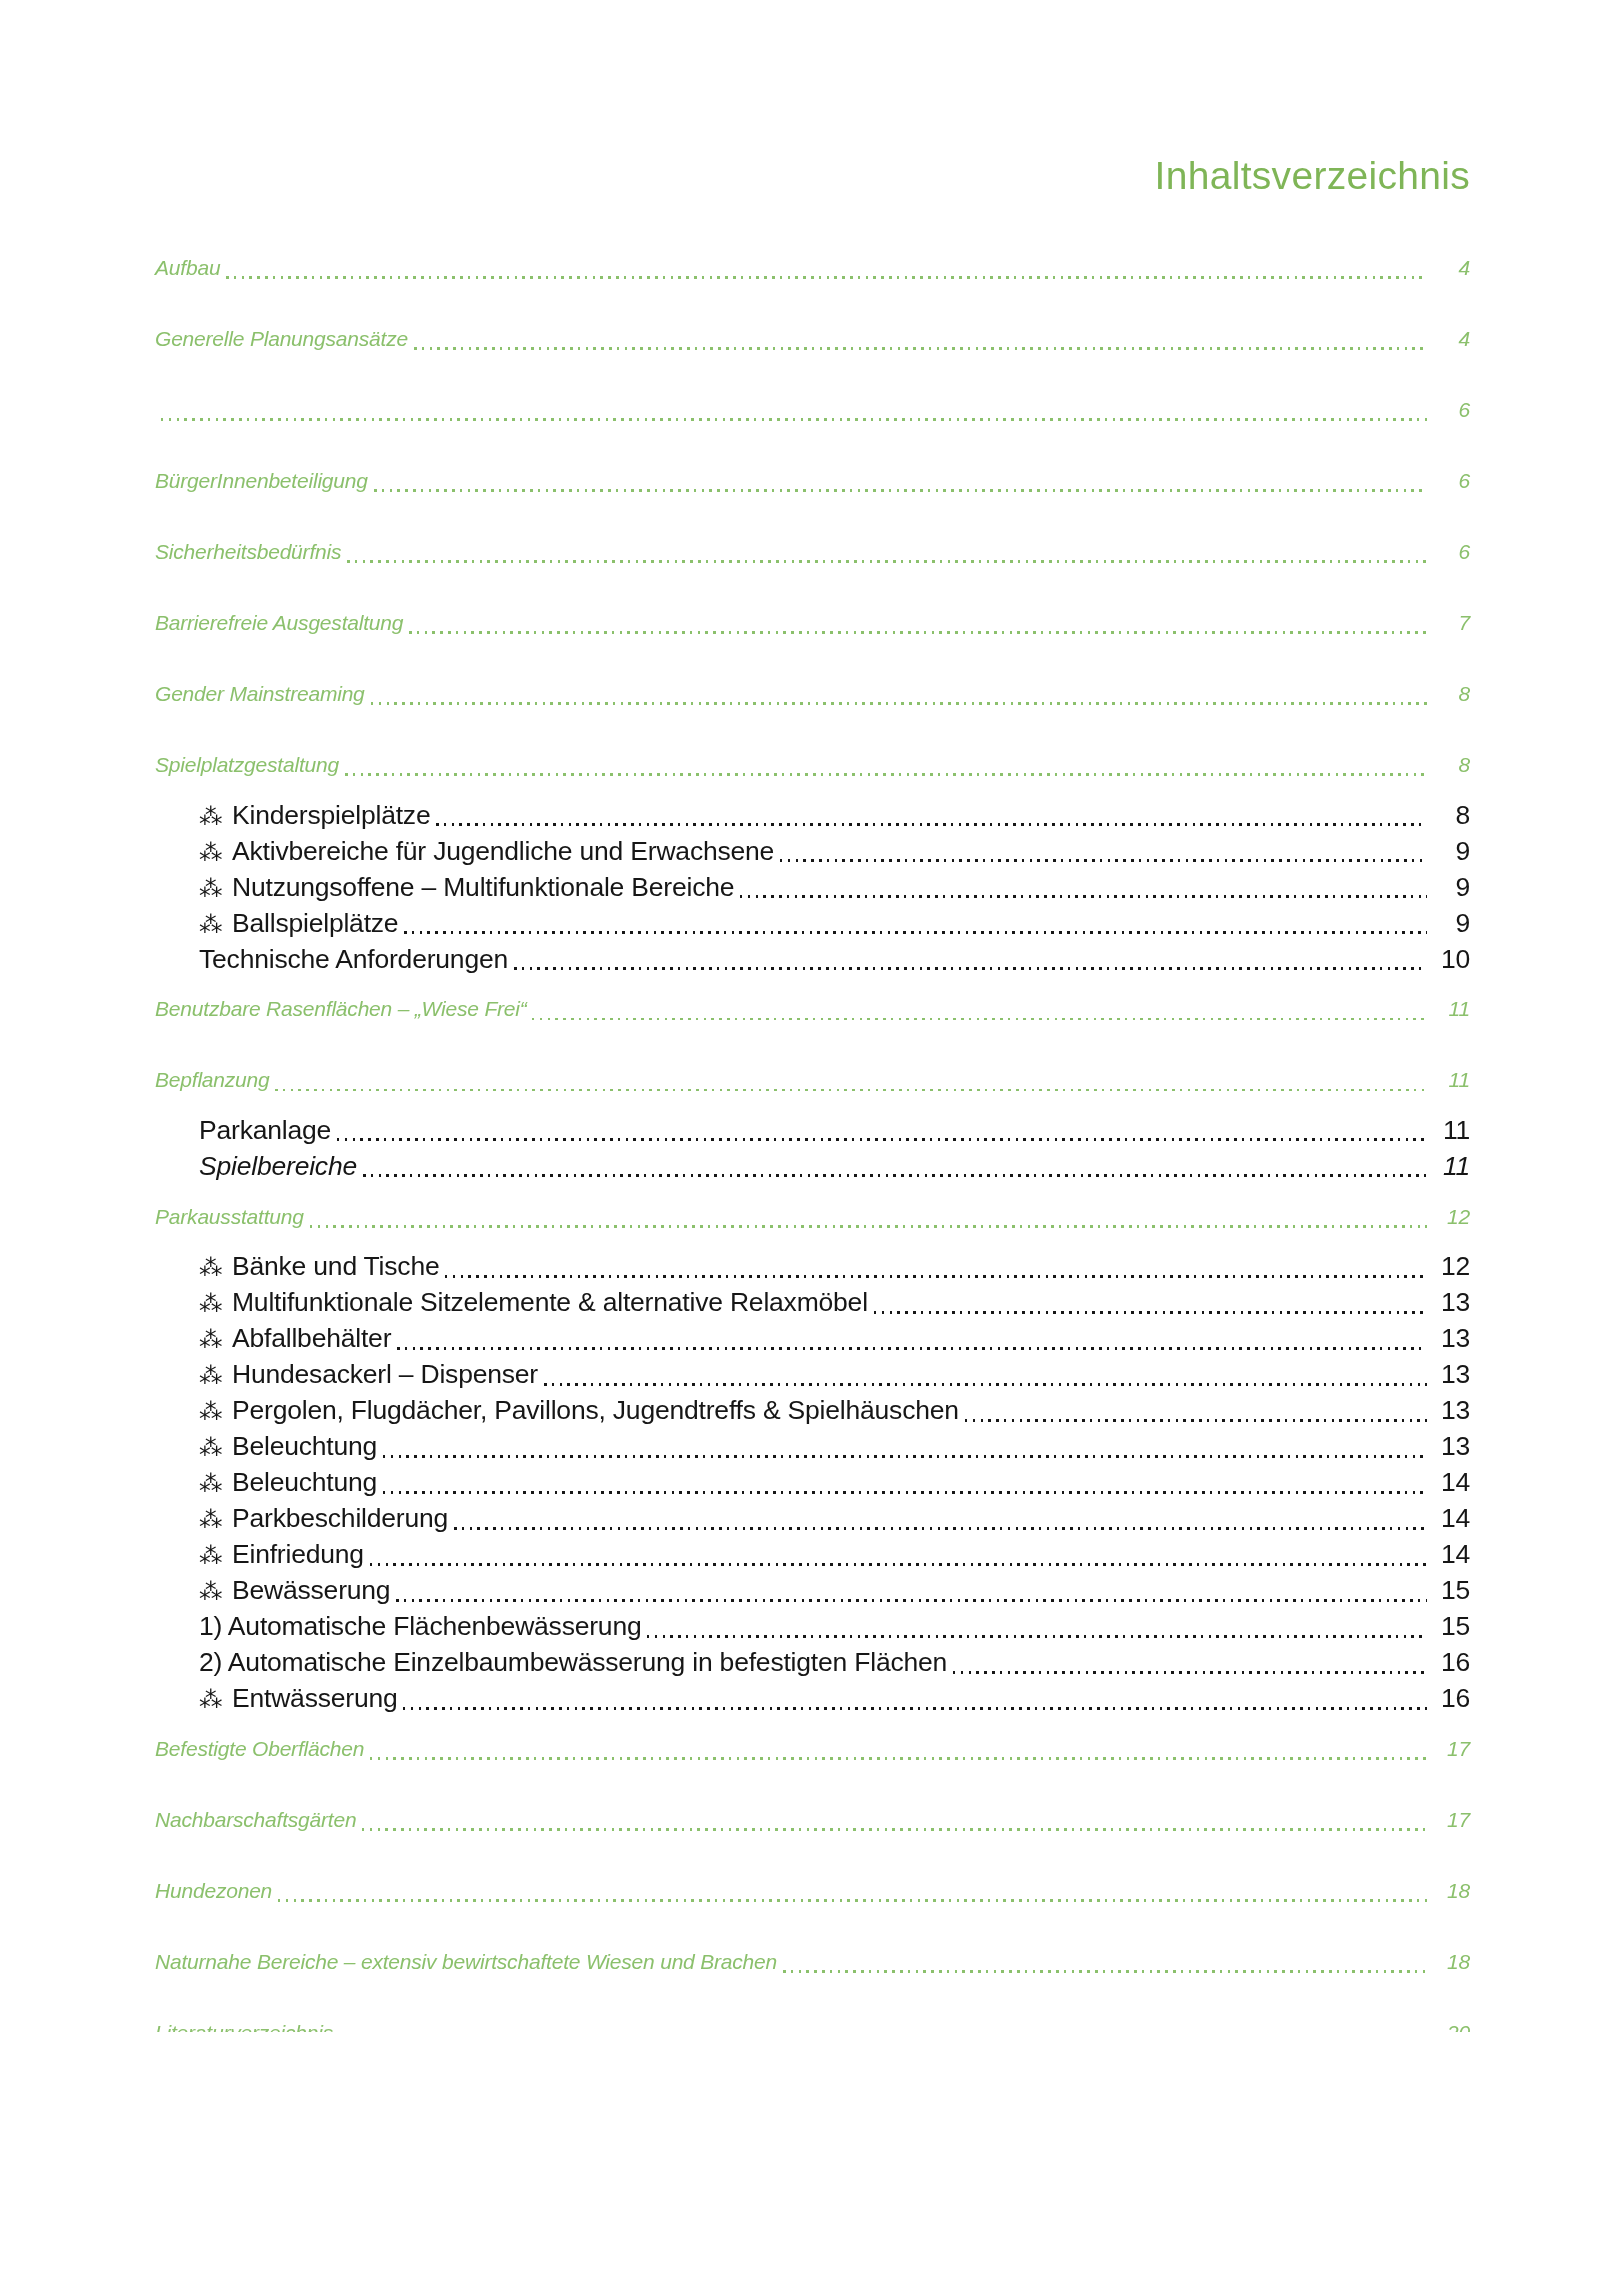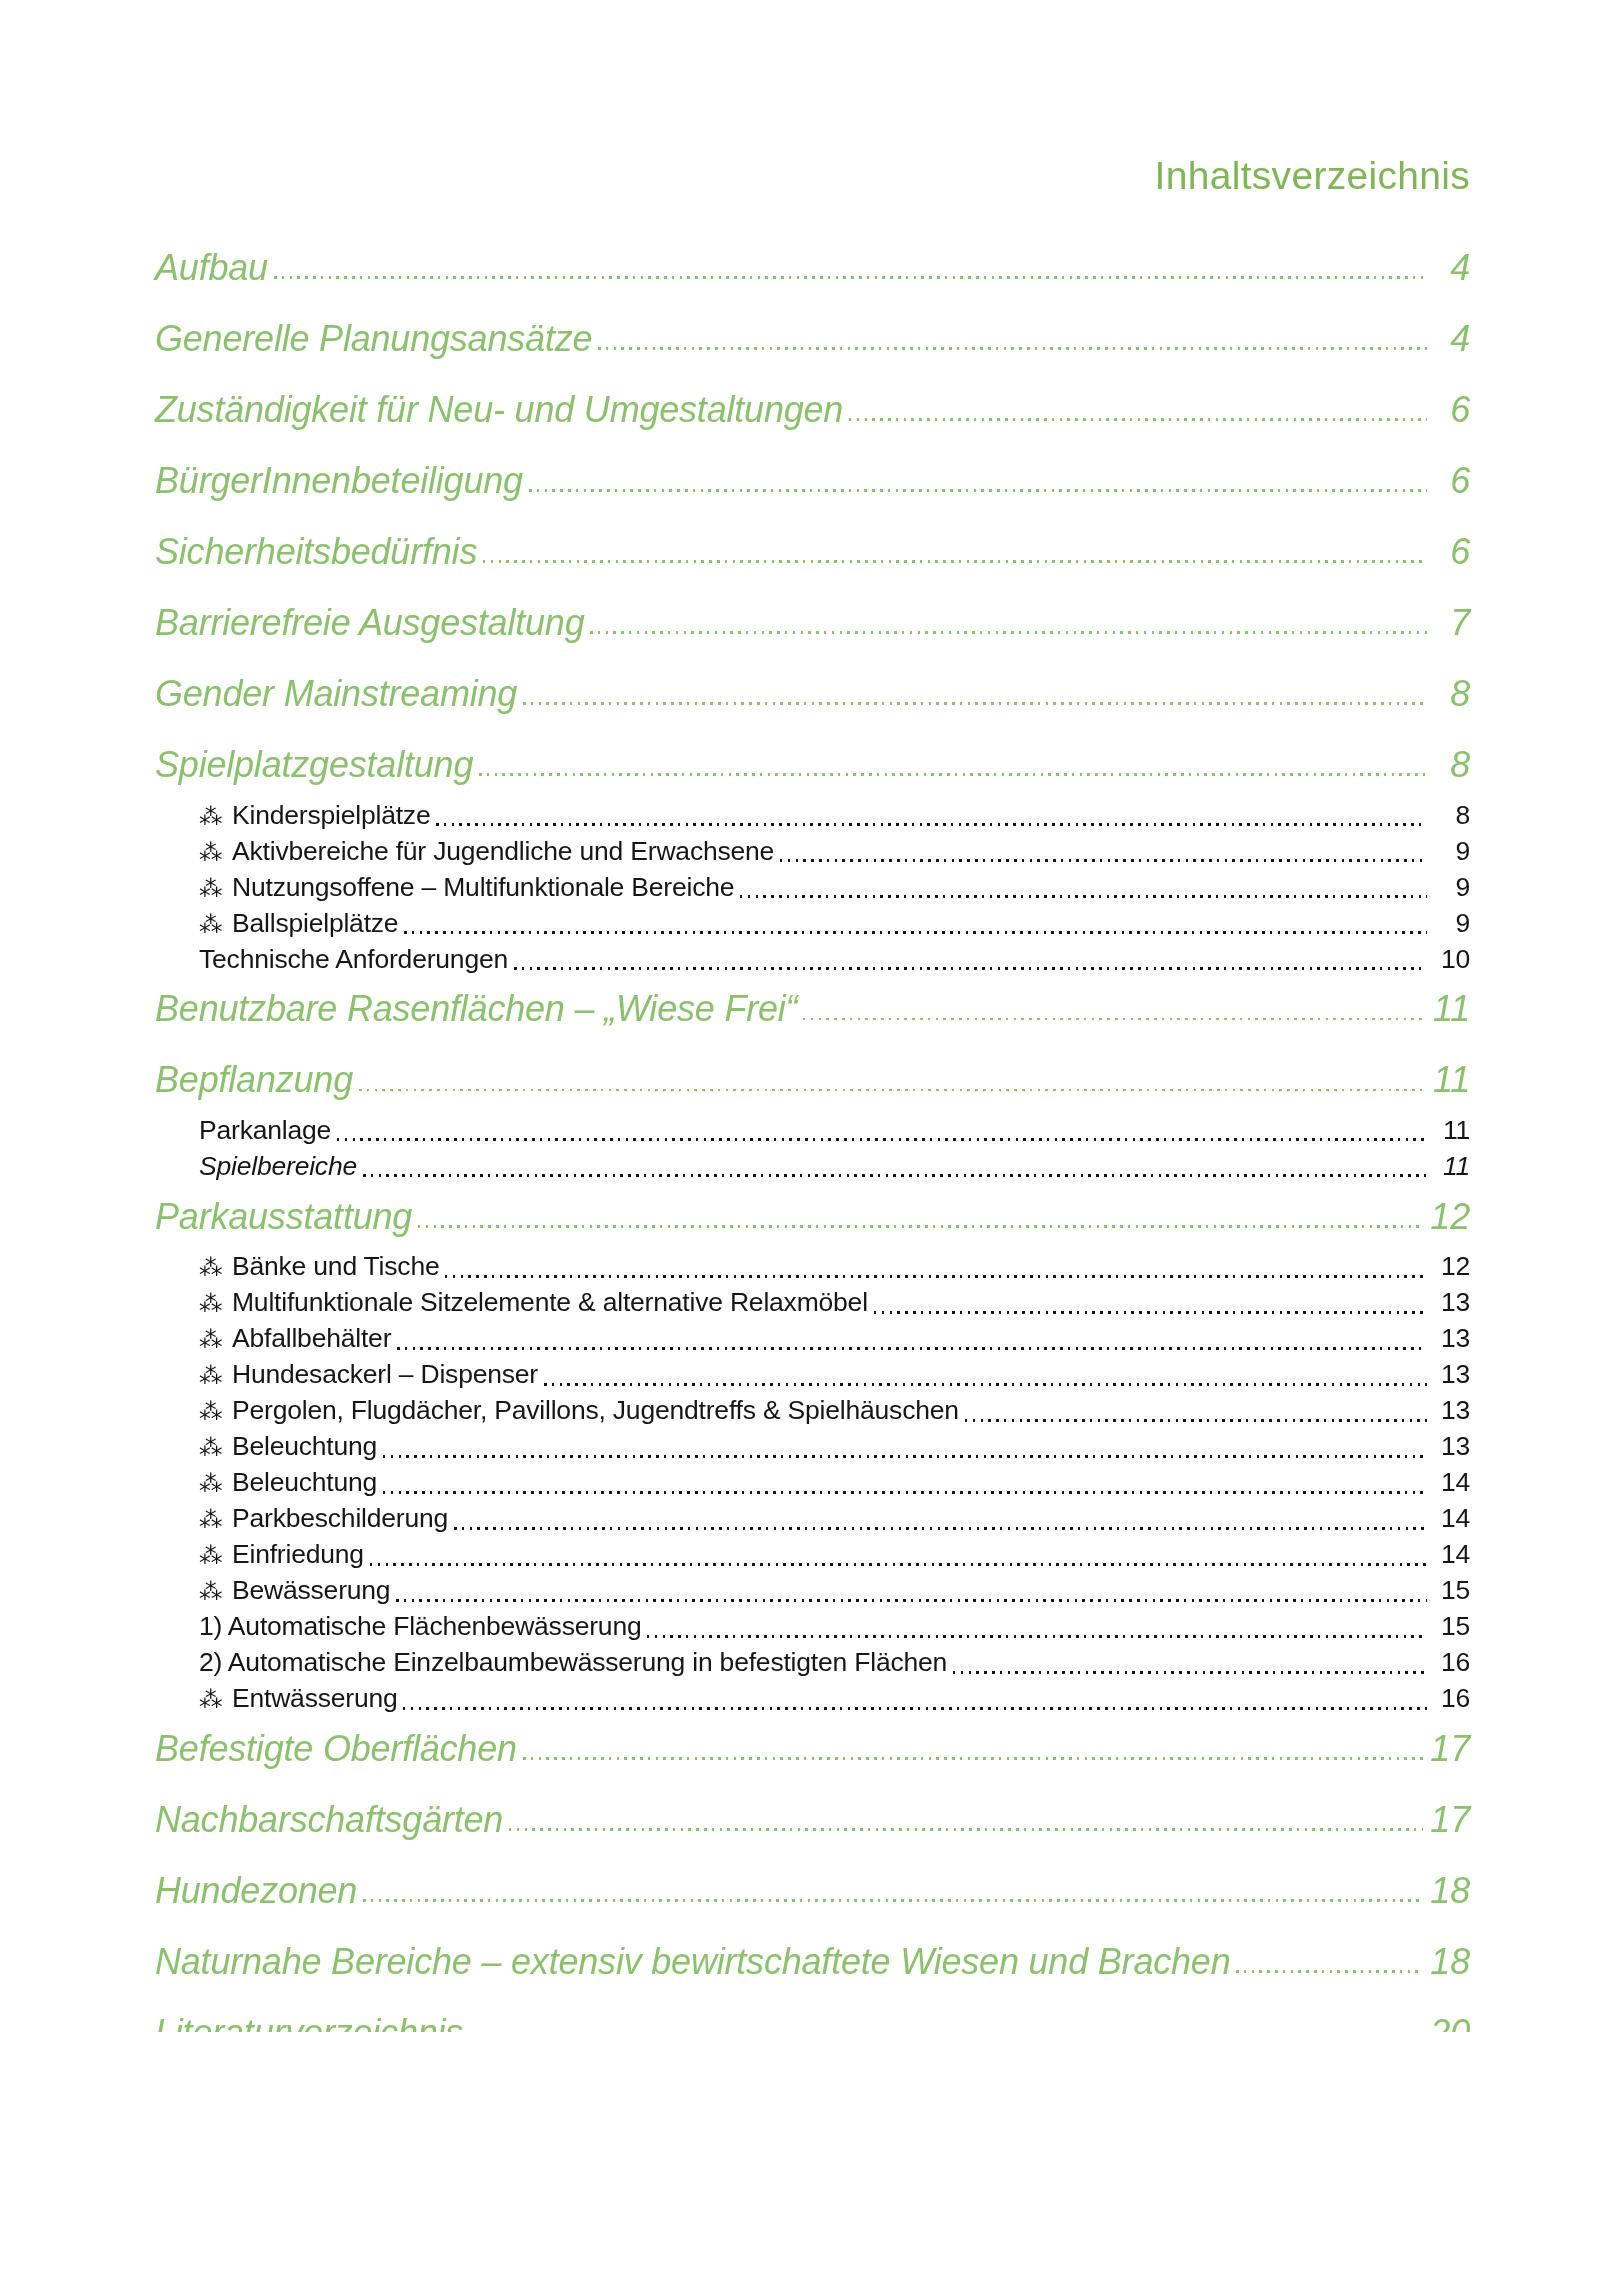--- a/index.html
+++ b/index.html
@@ -31,21 +31,21 @@
   .row {
     display: flex;
     align-items: baseline;
     height: 36px;
     line-height: 36px;
     white-space: nowrap;
   }
   .row.h1 {
     color: var(--green-entry);
     font-style: italic;
-    font-size: 36px;
+    font-size: 21px;
     letter-spacing: -0.2px;
     align-items: center;
   }
   .row.h2 {
     color: var(--text-black);
     font-size: 26.5px;
     padding-left: 44px;
     letter-spacing: -0.2px;
   }
   .bullet {
@@ -89,21 +89,20 @@
         <span class="label">Aufbau</span>
         <span class="leader"></span>
         <span class="pagenum">4</span>
       </div>
       <div class="row h1" style="margin-top: 35px;">
         <span class="label">Generelle Planungsansätze</span>
         <span class="leader"></span>
         <span class="pagenum">4</span>
       </div>
       <div class="row h1" style="margin-top: 35px;">
-        <span class="label">Zuständigkeit für Neu- und Umgestaltungen</span>
         <span class="leader"></span>
         <span class="pagenum">6</span>
       </div>
       <div class="row h1" style="margin-top: 35px;">
         <span class="label">BürgerInnenbeteiligung</span>
         <span class="leader"></span>
         <span class="pagenum">6</span>
       </div>
       <div class="row h1" style="margin-top: 35px;">
         <span class="label">Sicherheitsbedürfnis</span>

